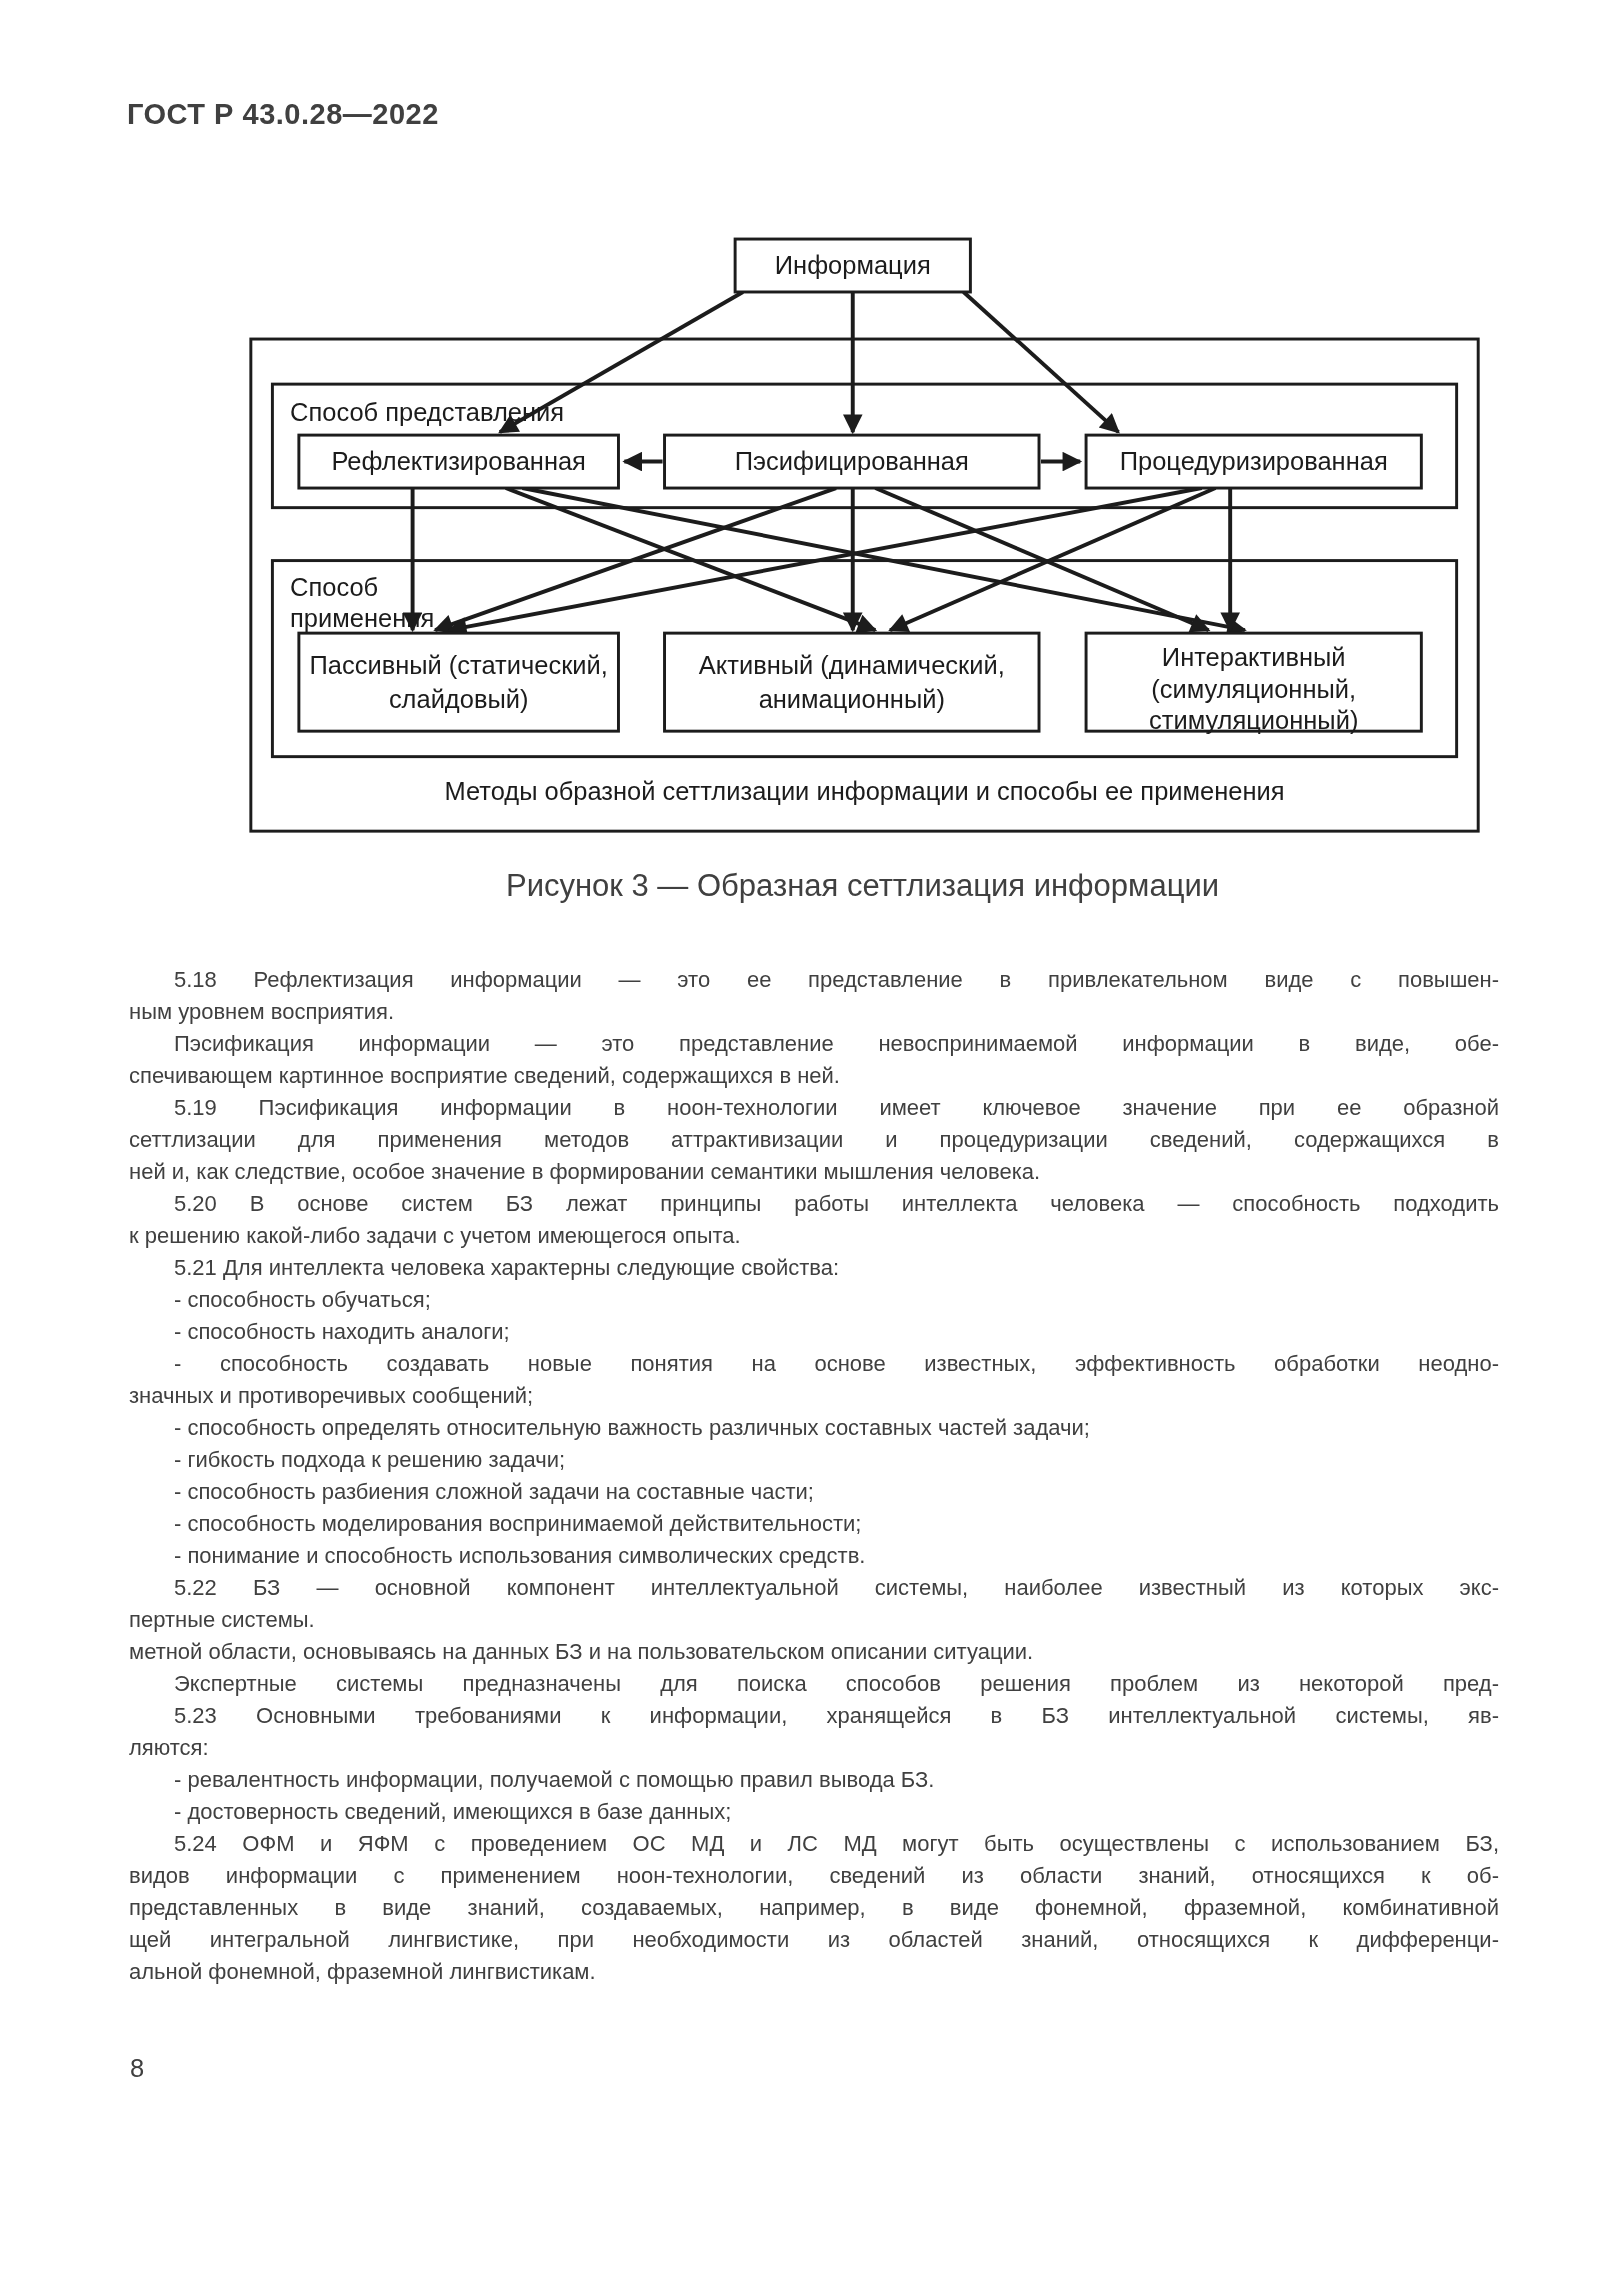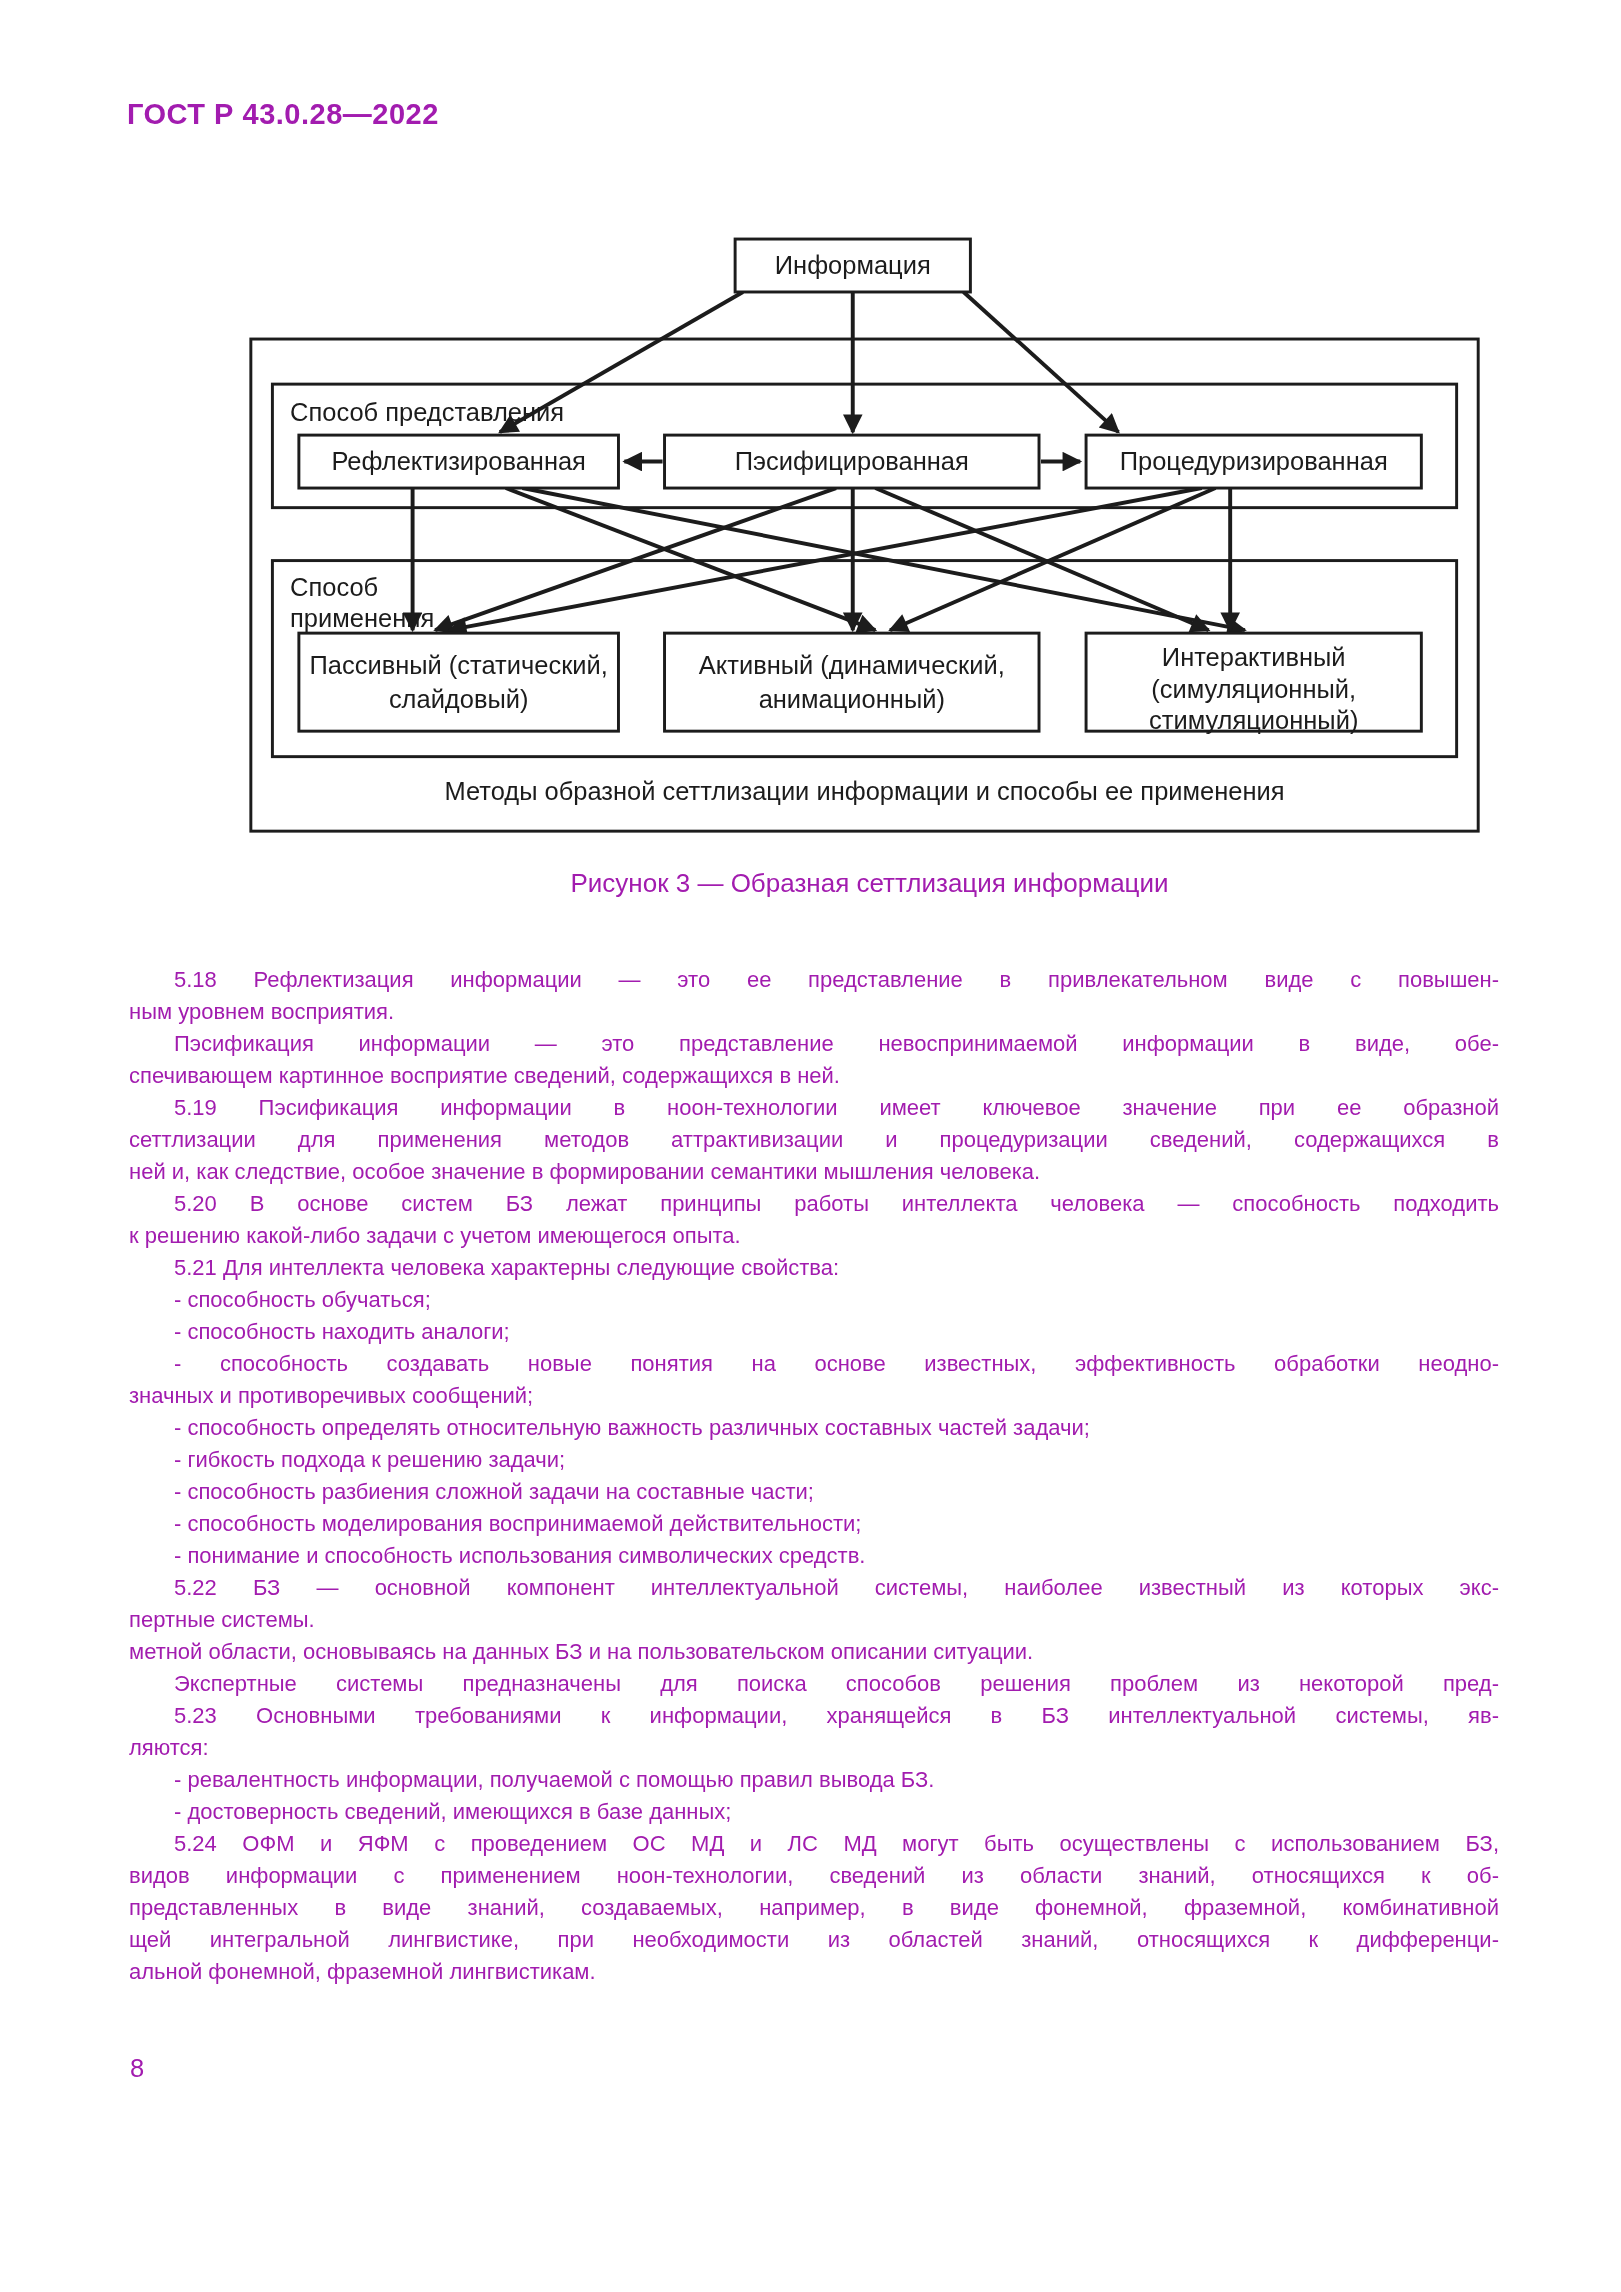--- a/index.html
+++ b/index.html
@@ -1,29 +1,29 @@
 <!DOCTYPE html>
 <html lang="ru"><head>
 <meta charset="utf-8">
 <style>
   html,body { margin:0; padding:0; background:#d9d9d9; }
   .page {
     position:relative; width:1621px; height:2293px; margin:0 auto;
-    background:#ffffff; color:#a21caf;
+    background:#ffffff; color:#404040;
     font-family:"Liberation Sans", sans-serif;
     overflow:hidden;
   }
   .doc-header {
     position:absolute; left:127px; top:98px;
     font-size:29px; font-weight:bold; letter-spacing:0.5px;
   }
   .figure-wrap { position:absolute; left:243px; top:235px; width:1245px; height:610px; }
   .fig-caption {
-    position:absolute; left:250px; top:868px; width:1239px;
-    text-align:center; font-size:26px;
+    position:absolute; left:243px; top:868px; width:1239px;
+    text-align:center; font-size:31px;
   }
   .body-text {
     position:absolute; left:129px; top:964px; width:1370px;
     font-size:22px; line-height:32px;
   }
   .bl { min-height:32px; }
   .jl { text-align:justify; text-align-last:justify; }
   .last { text-align:right; text-align-last:left; }
   .ind { text-indent:45px; }
   .page-num { position:absolute; left:130px; top:2054px; font-size:25.5px; }

